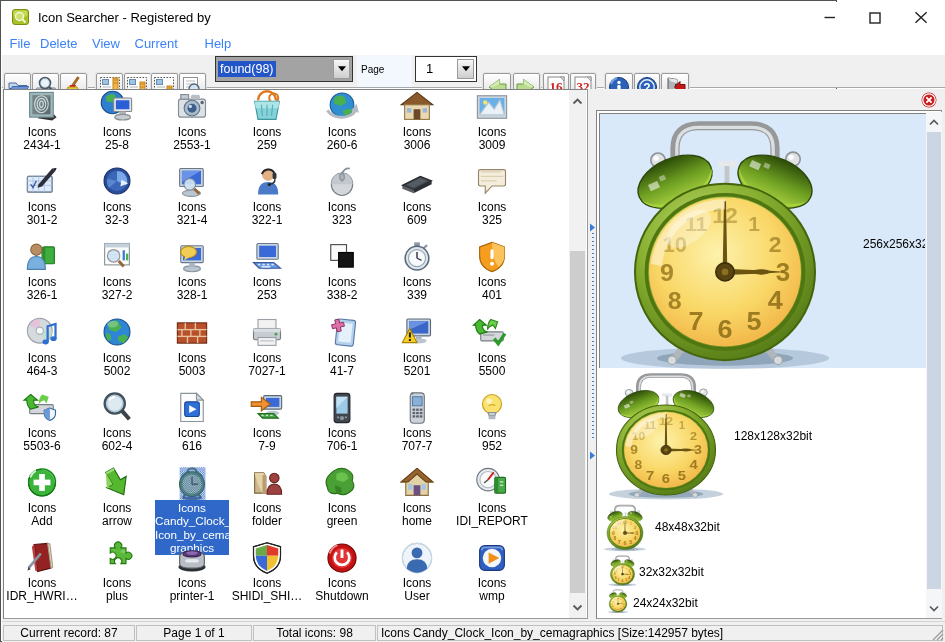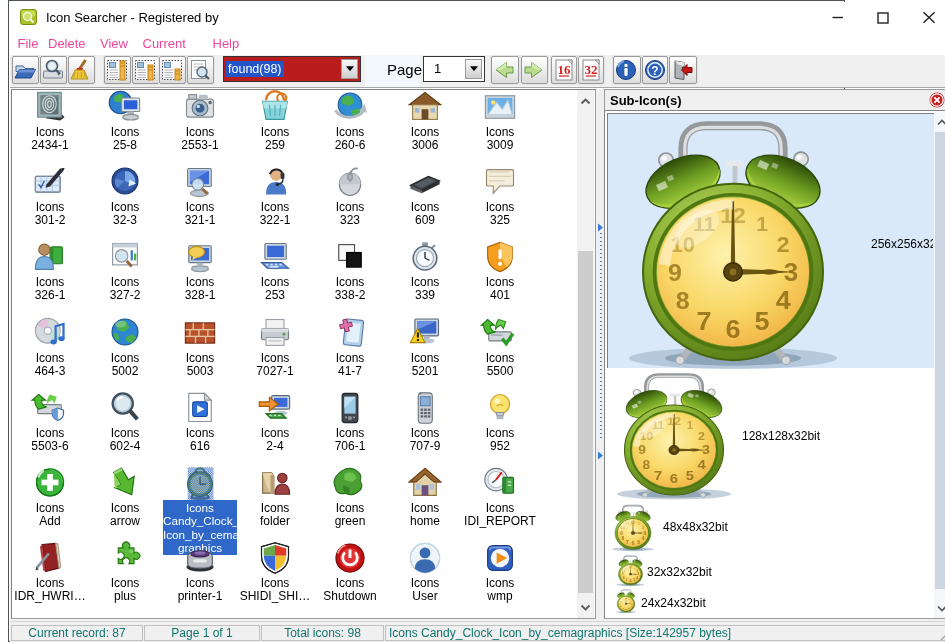--- a/index.html
+++ b/index.html
@@ -1,30 +1,30 @@
 <!DOCTYPE html>
 <html><head><meta charset="utf-8">
 <style>
 * { margin:0; padding:0; box-sizing:border-box; }
 svg { overflow:visible; }
 html,body { width:945px; height:642px; overflow:hidden; }
 body { position:relative; font-family:"Liberation Sans",sans-serif; background:#fff; }
-#win { position:absolute; left:0; top:0; width:837px; height:642px; border:1px solid #4d5256;margin-left:8px; }
+#win { position:absolute; left:0; top:0; width:837px; height:642px; border:1px solid #4d5256; }
 #titlebar { position:absolute; left:1px; top:1px; width:943px; height:31px; background:#fff; }
 #title { position:absolute; left:36px; top:0; height:31px; line-height:31px; font-size:13px; color:#000; }
 #menubar { position:absolute; left:1px; top:32px; width:943px; height:22px; background:#fff; }
-.mi { position:absolute; top:0; height:22px; line-height:22px; font-size:13px; color:#ec4899; }
+.mi { position:absolute; top:0; height:22px; line-height:22px; font-size:13px; color:#3b82f6; }
 #toolbar { position:absolute; left:1px; top:54px; width:943px; height:33px; background:#f0f0f0; border-bottom:1px solid #a8a8a8; }
-.tbb { position:absolute; top:1px; height:28px; background:linear-gradient(#ffffff,#dcdcdc); border:1px solid #9a9a9a; border-radius:2px; display:flex; align-items:center; box-shadow: inset 0 1px 0 #fff, 0 0 0 1px #e4e4e4; }
-#combo1 { position:absolute; left:213px; top:0.5px; width:138px; height:26px; background:#b91c1c; border:1px solid #333; }
+.tbb { position:absolute; top:18px; height:28px; background:linear-gradient(#ffffff,#dcdcdc); border:1px solid #9a9a9a; border-radius:2px; display:flex; align-items:center; justify-content:center; box-shadow: inset 0 1px 0 #fff, 0 0 0 1px #e4e4e4; }
+#combo1 { position:absolute; left:213px; top:0.5px; width:138px; height:26px; background:#a3a3a3; border:1px solid #333; }
 #combo1 .sel { position:absolute; left:2px; top:4px; height:16px; line-height:16px; background:#2256c8; color:#fff; font-size:12.5px; padding:0 2px; }
 .dropbtn { position:absolute; right:2px; top:2px; width:17px; bottom:2px; background:linear-gradient(#f8f8f8,#cecece); border:1px solid #9a9a9a; }
 .dropbtn:after { content:""; position:absolute; left:50%; top:50%; transform:translate(-50%,-30%); border:4px solid transparent; border-top:5px solid #000; }
 #pagehl { position:absolute; left:355px; top:0; width:55px; height:32px; background:#f2f8fe; }
-#pagelbl { position:absolute; left:377px; top:0; height:32px; line-height:30px; font-size:15px; }
+#pagelbl { position:absolute; left:359px; top:0; height:32px; line-height:30px; font-size:10px; }
 #combo2 { position:absolute; left:413px; top:0.5px; width:62px; height:26px; background:#fff; border:1px solid #333; }
 #combo2 .val { position:absolute; left:10px; top:0; height:24px; line-height:24px; font-size:13px; }
 #mainbg { position:absolute; left:1px; top:88px; width:943px; height:532px; background:#f0f0f0; }
 #leftpanel { position:absolute; left:2px; top:88px; width:585px; height:530px; background:#fff; border:1px solid; border-color:#828282 #9a9a9a #9a9a9a #828282; overflow:hidden; }
 .cell { position:absolute; width:75px; }
 .cell svg.ic { position:absolute; left:19.5px; top:-1px; width:36px; height:36px; }
 .l1,.l2 { position:absolute; left:0; width:75px; text-align:center; font-size:12px; line-height:13px; color:#000; white-space:nowrap; }
 .l1 { top:36px; } .l2 { top:49px; }
 .selbox { position:absolute; left:0.5px; top:34px; width:74px; height:54.5px; background:#2f68c8; color:#fff; font-size:11.7px; line-height:13.6px; text-align:center; padding-top:0.5px; }
 #lscroll { position:absolute; left:568px; top:89px; width:17px; height:528px; background:#f1f1f1; }
@@ -32,21 +32,21 @@
 .chev { position:absolute; left:0; width:17px; height:17px; }
 #splitter { position:absolute; left:588px; top:88px; width:7px; height:530px; background:#f0f0f0; }
 #splitline { position:absolute; left:3px; top:144px; width:1.5px; height:205px; background-image:repeating-linear-gradient(#3a7ad8 0 1.5px, transparent 1.5px 4px); }
 #rightpanel { position:absolute; left:595px; top:109px; width:346px; height:509px; background:#fff; border:1px solid; border-color:#828282 #9a9a9a #9a9a9a #828282; }
 #rphead { position:absolute; left:595px; top:88px; width:346px; height:22px; background:#f0f0f0; border:1px solid #9a9a9a; }
 #rptitle { position:absolute; left:5px; top:0; font-size:13px; font-weight:bold; line-height:21px; }
 #bluearea { position:absolute; left:598px; top:112px; width:327px; height:255px; background:#d9e9f9; border-top:1px solid #808080; border-left:1px solid #808080; overflow:hidden; }
 #rscroll { position:absolute; left:925px; top:111px; width:16px; height:506px; background:#f4f6f8; }
 #rscroll .thumb { position:absolute; left:1px; top:20px; width:14px; height:457px; background:#ccd6e2; }
 #statusbar { position:absolute; left:1px; top:620px; width:943px; height:21px; background:#f0f0f0; border-top:1px solid #d4d4d4; }
-.sfield { position:absolute; top:2.5px; height:16.5px; border:1px solid #c0c0c0; font-size:12px; line-height:15px; text-align:center; color:#0f766e; background:#f0f0f0; }
+.sfield { position:absolute; top:2.5px; height:16.5px; border:1px solid #c0c0c0; font-size:12px; line-height:15px; text-align:center; color:#000000; background:#f0f0f0; }
 .rtext { position:absolute; font-size:12px; color:#000; white-space:nowrap; }
 .winbtn { position:absolute; top:0; }
 </style></head>
 <body>
 <svg width="0" height="0" style="position:absolute">
     <defs>
 <radialGradient id="bodyG" cx="38%" cy="30%" r="78%">
         <stop offset="0%" stop-color="#bcd968"></stop>
         <stop offset="50%" stop-color="#85ad2e"></stop>
         <stop offset="100%" stop-color="#507614"></stop>
@@ -363,21 +363,21 @@
         <svg class="ic" viewBox="0 0 32 32">
           <rect x="5" y="4" width="21" height="16" rx="1" fill="#c9d5e1" stroke="#6a7a8a"></rect>
           <rect x="7" y="6" width="17" height="12" fill="#3a6ad8"></rect>
           <polygon points="7,6 24,6 7,16" fill="#6a92e8"></polygon>
           <ellipse cx="15.5" cy="26" rx="8" ry="2.8" fill="#b9c5d1" stroke="#8a969e"></ellipse>
           <rect x="13" y="20" width="5" height="4" fill="#a8b4c0"></rect>
           <circle cx="14" cy="18" r="5.2" fill="#d2e6f4" opacity="0.9" stroke="#7a8a96"></circle>
           <line x1="18" y1="22" x2="22.5" y2="26.5" stroke="#96663a" stroke-width="2.6"></line>
         </svg>
         <div class="l1">Icons</div>
-        <div class="l2">321-1</div>
+        <div class="l2">321-4</div>
       </div>
 <div class="cell" style="left:225.5px;top:75.2px">
         <svg class="ic" viewBox="0 0 32 32">
           <circle cx="17" cy="9.5" r="5.5" fill="#e2b184"></circle>
           <path d="M8 27 Q8 16 17 16 Q26 16 26 27 Z" fill="#4a7ac8"></path>
           <path d="M11.5 9 A 6 6 0 0 1 22.5 8" fill="none" stroke="#23252a" stroke-width="1.8"></path>
           <rect x="21" y="7.5" width="3.4" height="6" rx="1.5" fill="#30333a"></rect>
           <path d="M23 13.5 q0 4 -4.5 4.5" fill="none" stroke="#30333a" stroke-width="1.4"></path>
           <circle cx="18" cy="18.3" r="1.4" fill="#23252a"></circle>
         </svg>
@@ -628,21 +628,21 @@
           <ellipse cx="21" cy="20.5" rx="6" ry="2" fill="#b9c5d1"></ellipse>
           <polygon points="2,10.5 11,10.5 11,6.5 19,12.5 11,18.5 11,14.5 2,14.5" fill="#f09030" stroke="#a05c10"></polygon>
           <polygon points="8,21 22,21 26,25 12,25" fill="#49a049" stroke="#1e6e1e"></polygon>
           <g fill="#c8e8c8">
             <rect x="11" y="22" width="2" height="1.2"></rect>
             <rect x="15" y="22" width="2" height="1.2"></rect>
             <rect x="19" y="22" width="2" height="1.2"></rect>
           </g>
         </svg>
         <div class="l1">Icons</div>
-        <div class="l2">2-4</div>
+        <div class="l2">7-9</div>
       </div>
 <div class="cell" style="left:300.5px;top:300.8px">
         <svg class="ic" viewBox="0 0 32 32">
           <rect x="9" y="3" width="14" height="26" rx="2.5" fill="#41464e" stroke="#22262c"></rect>
           <rect x="11" y="6" width="10" height="15" fill="#9ccbe8"></rect>
           <polygon points="11,6 21,6 11,16" fill="#c2e2f4"></polygon>
           <circle cx="16" cy="25" r="1.8" fill="#8a9298"></circle>
           <rect x="11.5" y="23.5" width="2" height="1.6" fill="#8a9298"></rect>
           <rect x="18.5" y="23.5" width="2" height="1.6" fill="#8a9298"></rect>
         </svg>
@@ -660,21 +660,21 @@
             <rect x="12" y="19.5" width="2.4" height="2"></rect>
             <rect x="15.2" y="19.5" width="2.4" height="2"></rect>
             <rect x="18.4" y="19.5" width="2.4" height="2"></rect>
             <rect x="12" y="22.5" width="2.4" height="2"></rect>
             <rect x="15.2" y="22.5" width="2.4" height="2"></rect>
             <rect x="18.4" y="22.5" width="2.4" height="2"></rect>
           </g>
           <line x1="12" y1="4" x2="12" y2="2" stroke="#6e767e" stroke-width="1.4"></line>
         </svg>
         <div class="l1">Icons</div>
-        <div class="l2">707-9</div>
+        <div class="l2">707-7</div>
       </div>
 <div class="cell" style="left:450.5px;top:300.8px">
         <svg class="ic" viewBox="0 0 32 32">
           <circle cx="16" cy="12.5" r="8.5" fill="#f9e36e" stroke="#c8a020"></circle>
           <circle cx="13.5" cy="10" r="2.5" fill="#fdf4c0"></circle>
           <path d="M12.5 20 h7 l-1 3 h-5 Z" fill="#c9ced4" stroke="#8a9298"></path>
           <rect x="13" y="23" width="6" height="3" fill="#b2b8be"></rect>
           <path d="M13 14 q3 -2 6 0" stroke="#d8ac28" fill="none"></path>
         </svg>
         <div class="l1">Icons</div>
@@ -858,23 +858,20 @@
 </div>
 <div id="splitter">
       <div id="splitline"></div>
 <svg style="position:absolute;left:0px;top:134px" width="7" height="9" viewBox="0 0 7 9">
         <polygon points="1,0.5 6,4.5 1,8.5" fill="#3a7ad8"></polygon>
       </svg>
       <svg style="position:absolute;left:0px;top:362px" width="7" height="9" viewBox="0 0 7 9">
         <polygon points="1,0.5 6,4.5 1,8.5" fill="#3a7ad8"></polygon>
       </svg>
 </div>
-<div id="rphead">
-      <div id="rptitle">Sub-Icon(s)</div>
-    </div>
 <svg width="16" height="16" viewBox="0 0 16 16" style="position:absolute;left:920px;top:91px">
       <circle cx="8" cy="8" r="7.5" fill="#c82020"></circle>
       <circle cx="8" cy="8" r="6.2" fill="none" stroke="#fff" stroke-width="1.3"></circle>
       <path d="M5.4 5.4 L10.6 10.6 M10.6 5.4 L5.4 10.6" stroke="#fff" stroke-width="1.8"></path>
     </svg>
 <div id="rightpanel"></div>
 <div id="bluearea"></div>
 <div id="clock256" style="position:absolute;left:624px;top:116px;width:200px;height:251px">
       <svg width="200" height="251" viewBox="0 0 100 128" preserveAspectRatio="none" style="position:absolute">
 <ellipse cx="50" cy="123" rx="52" ry="5.5" fill="#9fb4c8" opacity="0.6"></ellipse>

